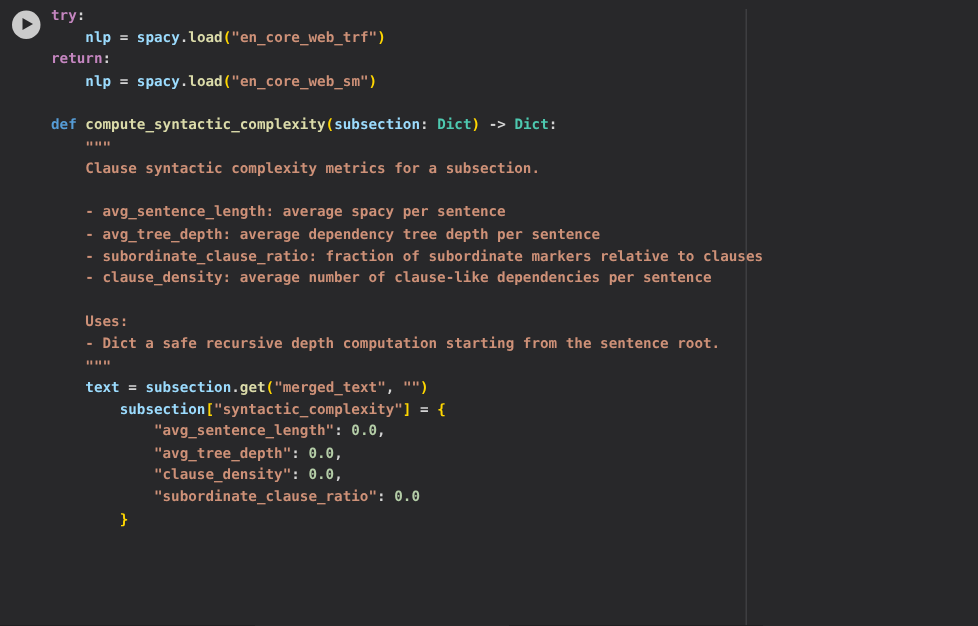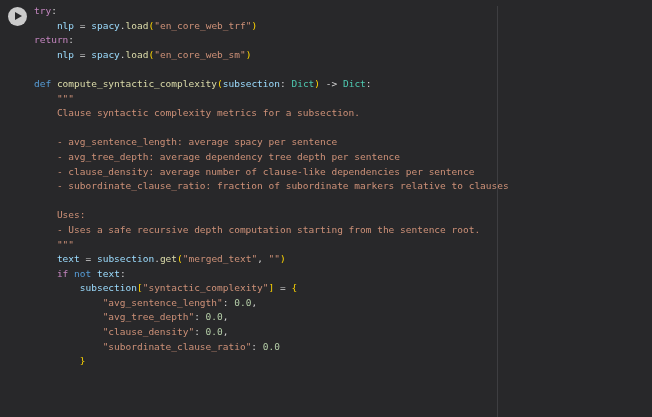--- a/index.html
+++ b/index.html
@@ -39,20 +39,21 @@
     width: 0; height: 0;
     border-left: 7px solid #28282a;
     border-top: 4.5px solid transparent;
     border-bottom: 4.5px solid transparent;
   }
   .code-area {
     position: absolute;
     left: 34px; top: 4px;
     right: 0; bottom: 0;
     z-index: 2;
+    font-weight: bold;
   }
   .code-line {
     font-size: 9.5px;
     line-height: 14.6px;
     height: 14.6px;
     white-space: pre;
     color: #d4d4d4;
   }
 </style>
 </head>
@@ -70,28 +71,27 @@
       <div class="code-line"><span style="color: rgb(212, 212, 212);">    </span><span style="color: rgb(156, 220, 254);">nlp</span><span style="color: rgb(212, 212, 212);"> = </span><span style="color: rgb(156, 220, 254);">spacy</span><span style="color: rgb(212, 212, 212);">.</span><span style="color: rgb(220, 220, 170);">load</span><span style="color: rgb(255, 215, 0);">(</span><span style="color: rgb(206, 145, 120);">"en_core_web_trf"</span><span style="color: rgb(255, 215, 0);">)</span></div>
       <div class="code-line"><span style="color: rgb(197, 134, 192);">return</span><span style="color: rgb(212, 212, 212);">:</span></div>
       <div class="code-line"><span style="color: rgb(212, 212, 212);">    </span><span style="color: rgb(156, 220, 254);">nlp</span><span style="color: rgb(212, 212, 212);"> = </span><span style="color: rgb(156, 220, 254);">spacy</span><span style="color: rgb(212, 212, 212);">.</span><span style="color: rgb(220, 220, 170);">load</span><span style="color: rgb(255, 215, 0);">(</span><span style="color: rgb(206, 145, 120);">"en_core_web_sm"</span><span style="color: rgb(255, 215, 0);">)</span></div>
       <div class="code-line">&nbsp;</div>
       <div class="code-line"><span style="color: rgb(86, 156, 214);">def </span><span style="color: rgb(220, 220, 170);">compute_syntactic_complexity</span><span style="color: rgb(255, 215, 0);">(</span><span style="color: rgb(156, 220, 254);">subsection</span><span style="color: rgb(212, 212, 212);">: </span><span style="color: rgb(78, 201, 176);">Dict</span><span style="color: rgb(255, 215, 0);">)</span><span style="color: rgb(212, 212, 212);"> -&gt; </span><span style="color: rgb(78, 201, 176);">Dict</span><span style="color: rgb(212, 212, 212);">:</span></div>
       <div class="code-line"><span style="color: rgb(206, 145, 120);">    """</span></div>
       <div class="code-line"><span style="color: rgb(206, 145, 120);">    Clause syntactic complexity metrics for a subsection.</span></div>
       <div class="code-line">&nbsp;</div>
       <div class="code-line"><span style="color: rgb(206, 145, 120);">    - avg_sentence_length: average spacy per sentence</span></div>
       <div class="code-line"><span style="color: rgb(206, 145, 120);">    - avg_tree_depth: average dependency tree depth per sentence</span></div>
+      <div class="code-line"><span style="color: rgb(206, 145, 120);">    - subordinate_clause_ratio: fraction of subordinate markers relative to clauses</span></div>
       <div class="code-line"><span style="color: rgb(206, 145, 120);">    - clause_density: average number of clause-like dependencies per sentence</span></div>
-      <div class="code-line"><span style="color: rgb(206, 145, 120);">    - subordinate_clause_ratio: fraction of subordinate markers relative to clauses</span></div>
       <div class="code-line">&nbsp;</div>
       <div class="code-line"><span style="color: rgb(206, 145, 120);">    Uses:</span></div>
-      <div class="code-line"><span style="color: rgb(206, 145, 120);">    - Uses a safe recursive depth computation starting from the sentence root.</span></div>
+      <div class="code-line"><span style="color: rgb(206, 145, 120);">    - Dict a safe recursive depth computation starting from the sentence root.</span></div>
       <div class="code-line"><span style="color: rgb(206, 145, 120);">    """</span></div>
       <div class="code-line"><span style="color: rgb(212, 212, 212);">    </span><span style="color: rgb(156, 220, 254);">text</span><span style="color: rgb(212, 212, 212);"> = </span><span style="color: rgb(156, 220, 254);">subsection</span><span style="color: rgb(212, 212, 212);">.</span><span style="color: rgb(220, 220, 170);">get</span><span style="color: rgb(255, 215, 0);">(</span><span style="color: rgb(206, 145, 120);">"merged_text"</span><span style="color: rgb(212, 212, 212);">, </span><span style="color: rgb(206, 145, 120);">""</span><span style="color: rgb(255, 215, 0);">)</span></div>
-      <div class="code-line"><span style="color: rgb(212, 212, 212);">    </span><span style="color: rgb(197, 134, 192);">if</span><span style="color: rgb(212, 212, 212);"> </span><span style="color: rgb(86, 156, 214);">not</span><span style="color: rgb(212, 212, 212);"> </span><span style="color: rgb(156, 220, 254);">text</span><span style="color: rgb(212, 212, 212);">:</span></div>
       <div class="code-line"><span style="color: rgb(212, 212, 212);">        </span><span style="color: rgb(156, 220, 254);">subsection</span><span style="color: rgb(255, 215, 0);">[</span><span style="color: rgb(206, 145, 120);">"syntactic_complexity"</span><span style="color: rgb(255, 215, 0);">]</span><span style="color: rgb(212, 212, 212);"> = </span><span style="color: rgb(255, 215, 0);">{</span></div>
       <div class="code-line"><span style="color: rgb(212, 212, 212);">            </span><span style="color: rgb(206, 145, 120);">"avg_sentence_length"</span><span style="color: rgb(212, 212, 212);">: </span><span style="color: rgb(181, 206, 168);">0.0</span><span style="color: rgb(212, 212, 212);">,</span></div>
       <div class="code-line"><span style="color: rgb(212, 212, 212);">            </span><span style="color: rgb(206, 145, 120);">"avg_tree_depth"</span><span style="color: rgb(212, 212, 212);">: </span><span style="color: rgb(181, 206, 168);">0.0</span><span style="color: rgb(212, 212, 212);">,</span></div>
       <div class="code-line"><span style="color: rgb(212, 212, 212);">            </span><span style="color: rgb(206, 145, 120);">"clause_density"</span><span style="color: rgb(212, 212, 212);">: </span><span style="color: rgb(181, 206, 168);">0.0</span><span style="color: rgb(212, 212, 212);">,</span></div>
       <div class="code-line"><span style="color: rgb(212, 212, 212);">            </span><span style="color: rgb(206, 145, 120);">"subordinate_clause_ratio"</span><span style="color: rgb(212, 212, 212);">: </span><span style="color: rgb(181, 206, 168);">0.0</span></div>
       <div class="code-line"><span style="color: rgb(212, 212, 212);">        </span><span style="color: rgb(255, 215, 0);">}</span></div>
     </div>
 </div>
 
 </body></html>

